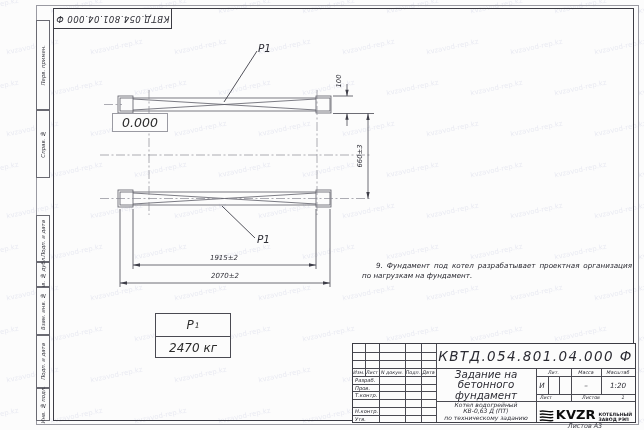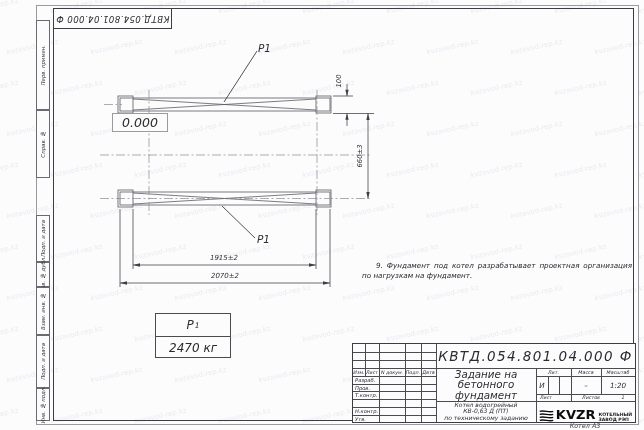--- a/index.html
+++ b/index.html
@@ -337,15 +337,15 @@
         <path d="M1,2.5 C6,0.5 14,4.5 19,2.5 M1,6.5 C6,4.5 14,8.5 19,6.5 M1,10.5 C6,8.5 14,12.5 19,10.5 M1,14.5 C6,12.5 14,16.5 19,14.5" stroke="#0c0c0c" stroke-width="2" fill="none"></path>
       </svg>
       <span class="kvzr">KVZR</span>
       <span class="org">
         <div>КОТЕЛЬНЫЙ</div>
         <div>ЗАВОД РЭП</div>
       </span>
     </div>
   </div>
 
-  <div class="fmt">Котел А3</div>
+  <div class="fmt">Листов А3</div>
 
 </div>
 
 </body></html>

